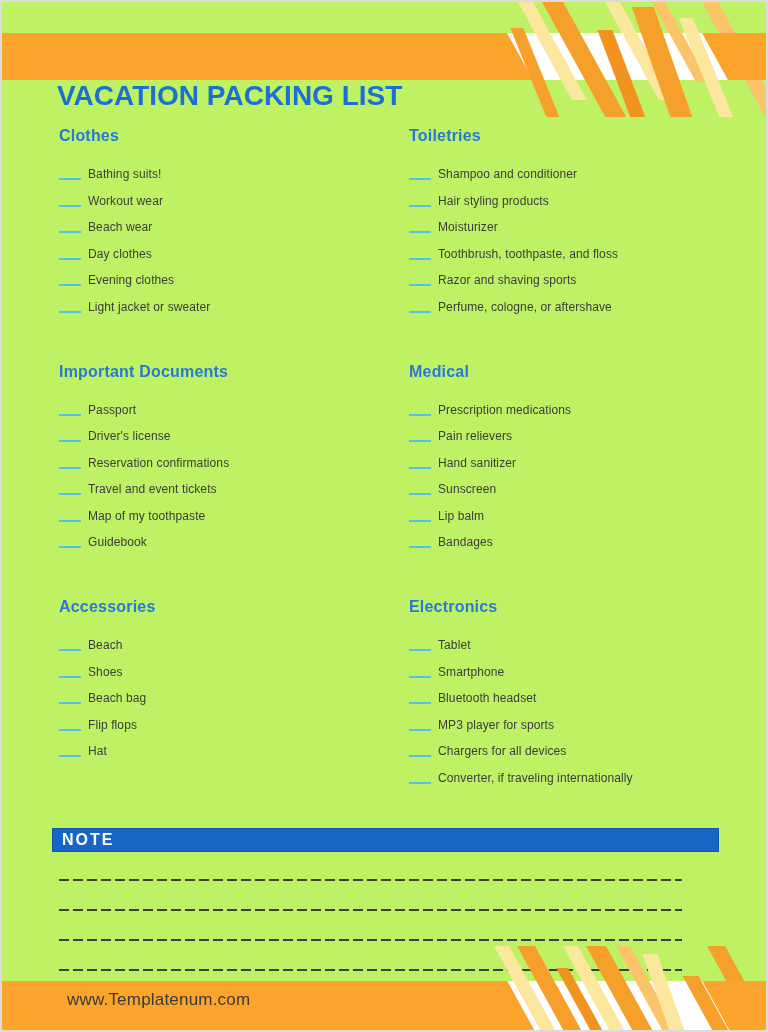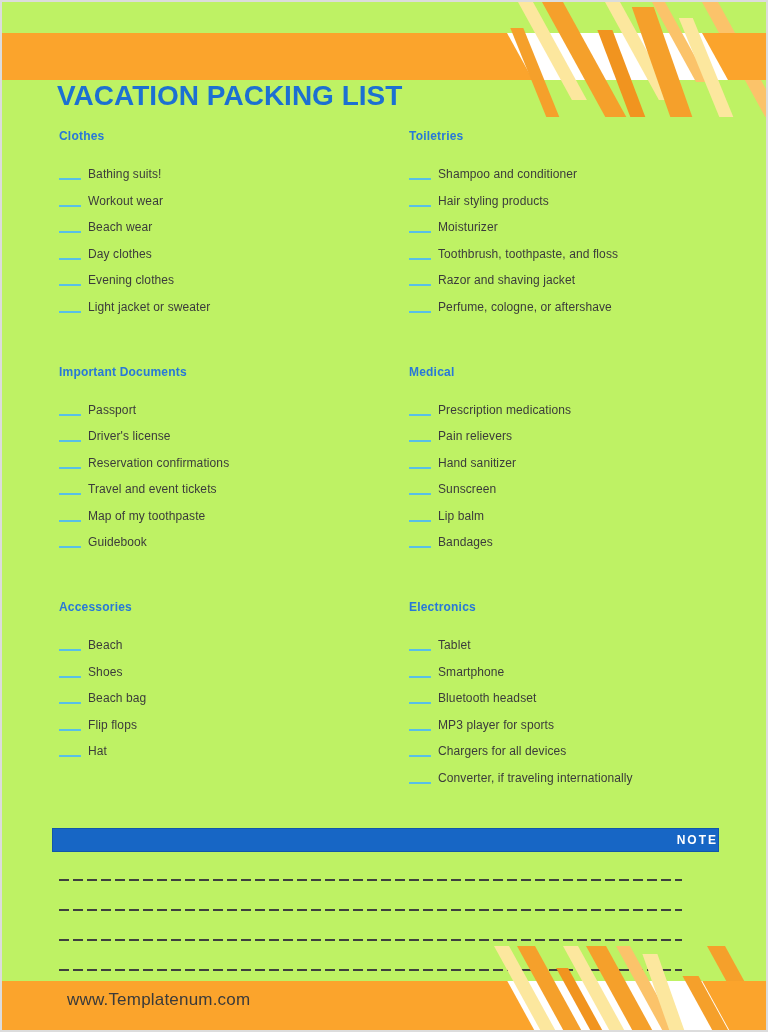--- a/index.html
+++ b/index.html
@@ -21,21 +21,21 @@
     letter-spacing:0px;white-space:nowrap;
   }
   .sections{
     position:absolute;top:126px;left:57px;
     display:grid;
     grid-template-columns:350px 304px;
     grid-auto-rows:235.5px;
   }
   .section h2{
     margin:0 0 22px 0;
-    font-size:12px;line-height:16px;
+    font-size:16px;line-height:16px;
     font-weight:bold;color:#2878d8;
     letter-spacing:0.2px;
   }
   .item{
     display:flex;align-items:flex-start;
     height:26.6px;box-sizing:border-box;
     padding-bottom:5px;
   }
   .blank{
     display:inline-block;width:22px;height:12px;
@@ -46,22 +46,22 @@
     font-size:12px;line-height:13px;color:#3b3b3b;
     letter-spacing:0.1px;white-space:nowrap;
     position:relative;top:2px;
   }
   .note-bar{
     position:absolute;top:826px;left:50px;
     width:667px;height:24px;box-sizing:border-box;
     background:#1766c5;border:1px solid #1157ab;
   }
   .note-bar span{
-    display:block;color:#ffffff;font-size:12px;font-weight:bold;
-    letter-spacing:2px;line-height:22px;padding-left:9px;text-align:right;
+    display:block;color:#ffffff;font-size:16px;font-weight:bold;
+    letter-spacing:2px;line-height:22px;padding-left:9px;
   }
   .note-lines{position:absolute;top:877px;left:57px;width:623px;}
   .dashed-line{
     height:2px;margin-bottom:28px;
     background:repeating-linear-gradient(to right,#3f3f3f 0 10px,transparent 10px 14px);
   }
   .footer-url{
     position:absolute;left:65px;top:988px;
     font-size:17px;color:#3a3a3a;letter-spacing:0.2px;
   }
@@ -136,21 +136,21 @@
           <div class="item">
             <span class="blank"></span>
             <span class="label">Moisturizer</span>
           </div>
           <div class="item">
             <span class="blank"></span>
             <span class="label">Toothbrush, toothpaste, and floss</span>
           </div>
           <div class="item">
             <span class="blank"></span>
-            <span class="label">Razor and shaving jacket</span>
+            <span class="label">Razor and shaving sports</span>
           </div>
           <div class="item">
             <span class="blank"></span>
             <span class="label">Perfume, cologne, or aftershave</span>
           </div>
         </div>
     </div>
 
     <div class="section">
       <h2>Important Documents</h2>

